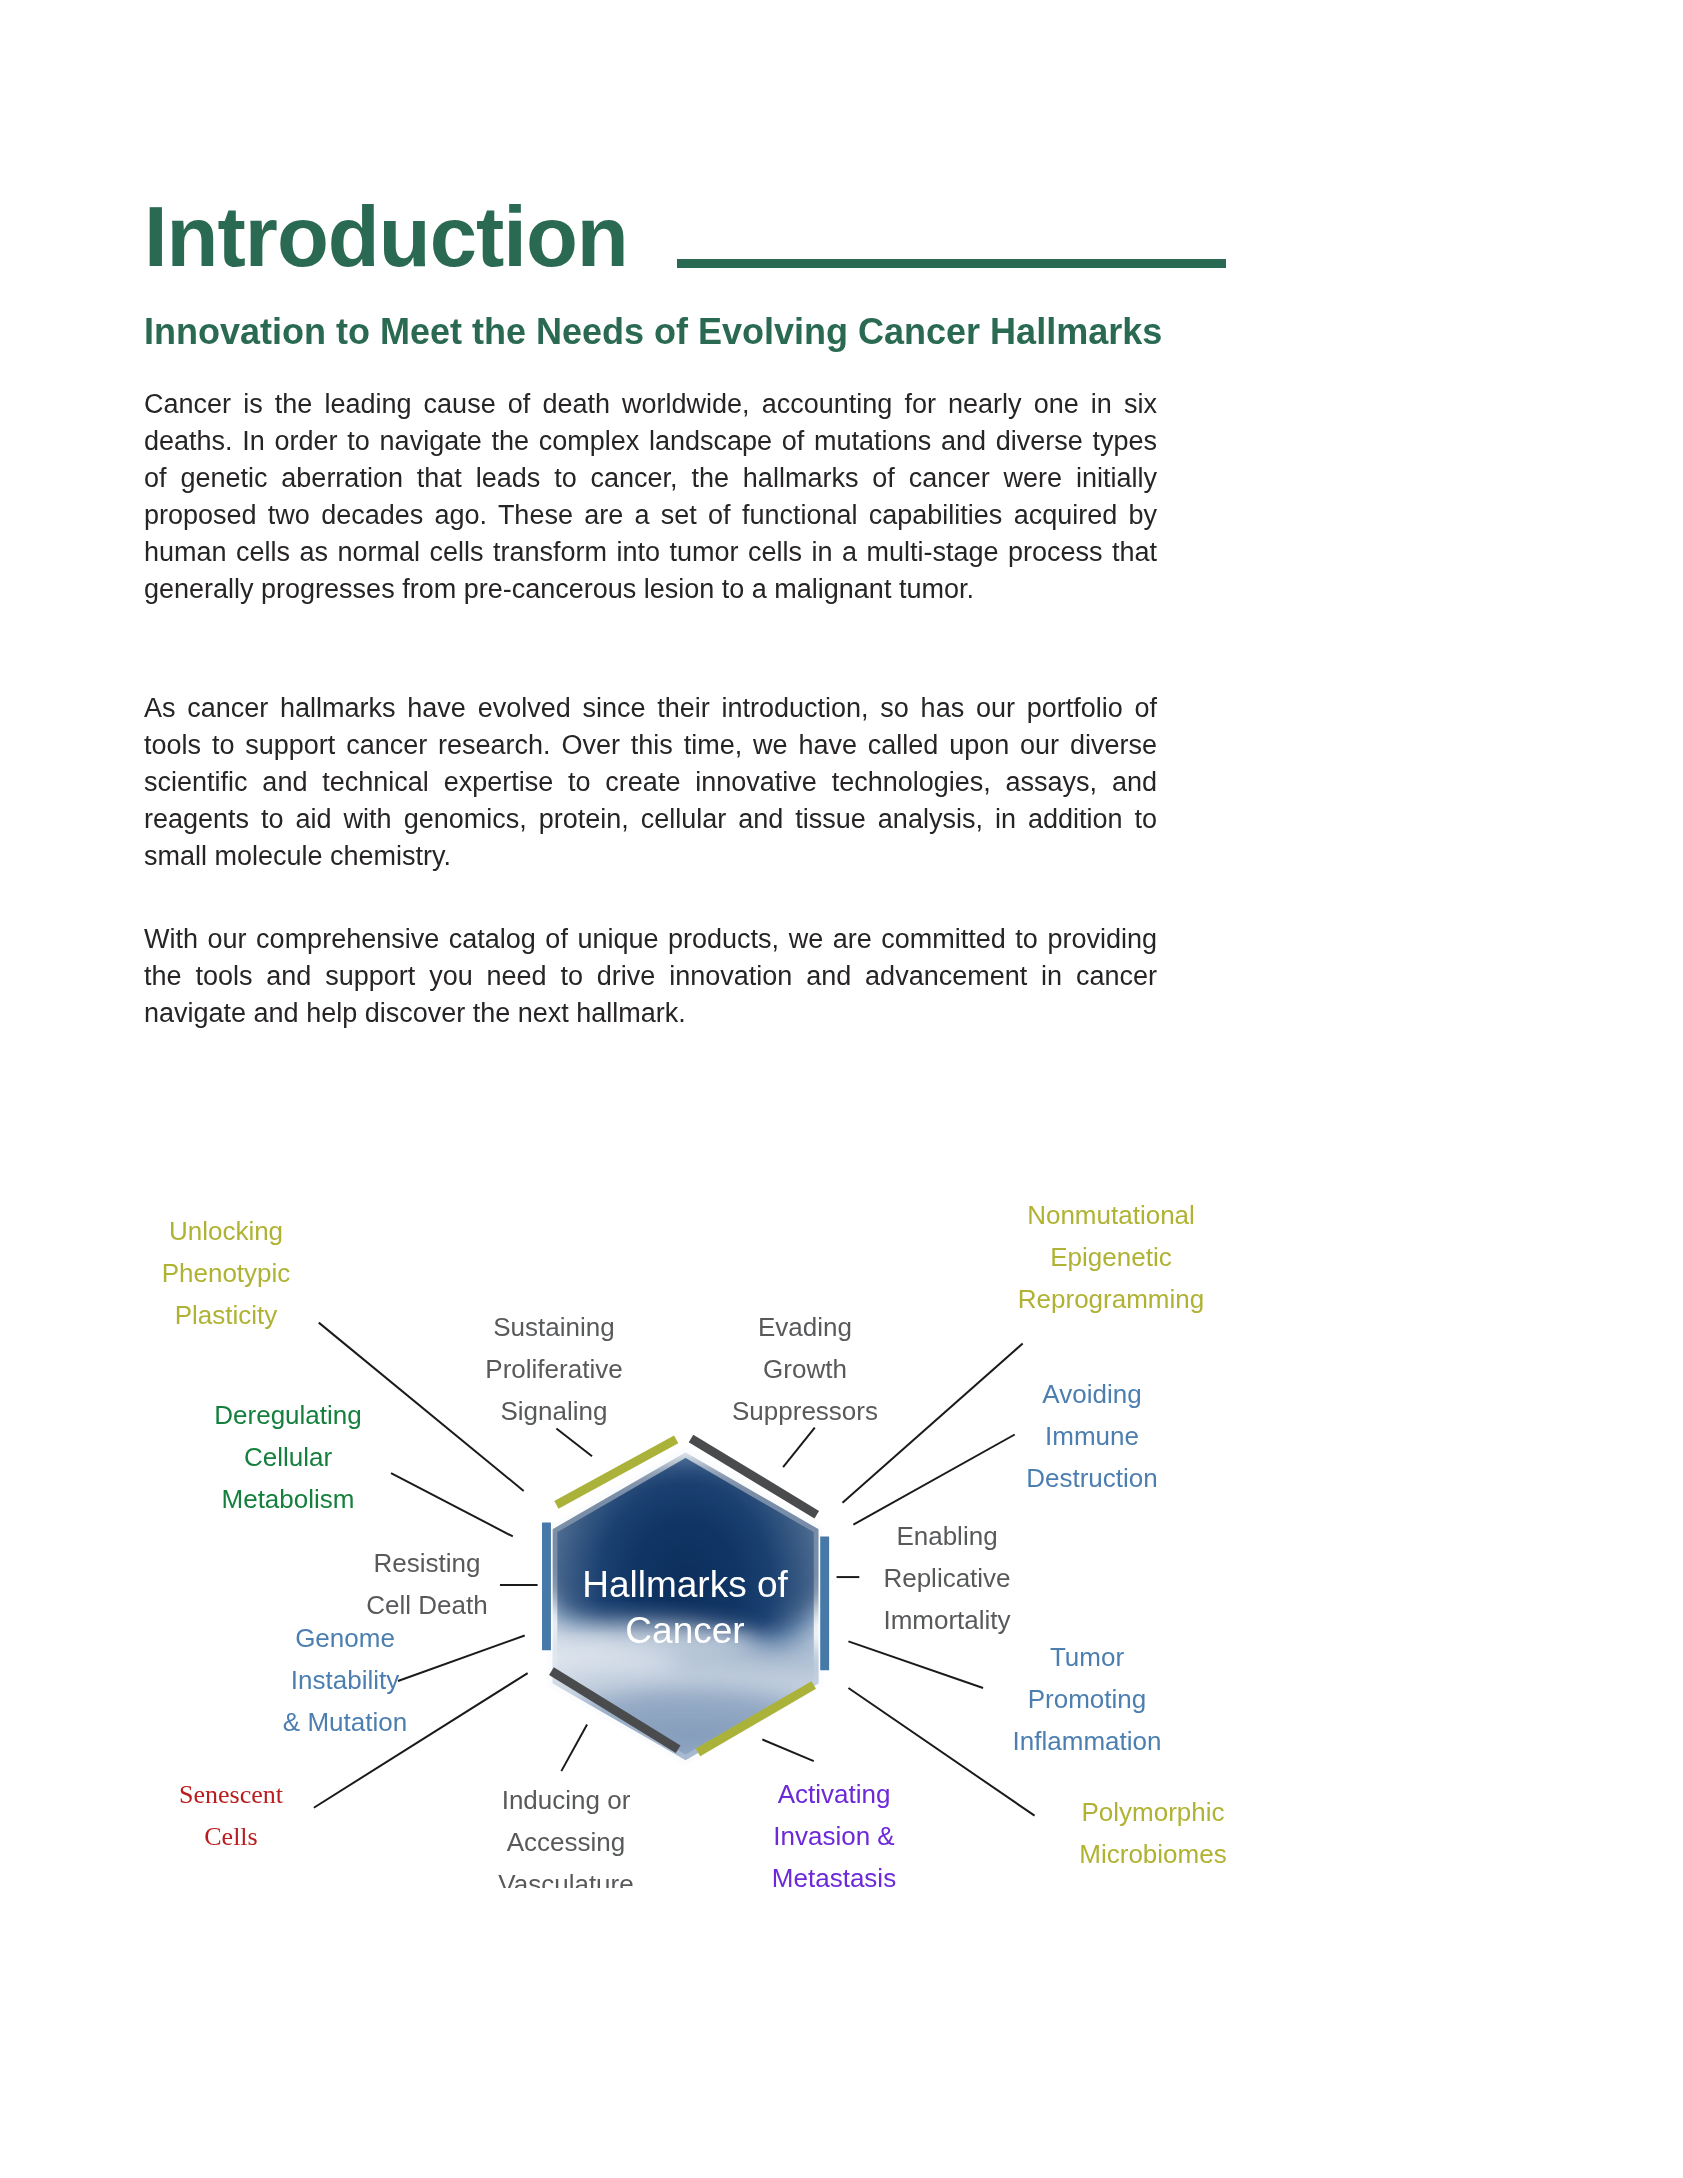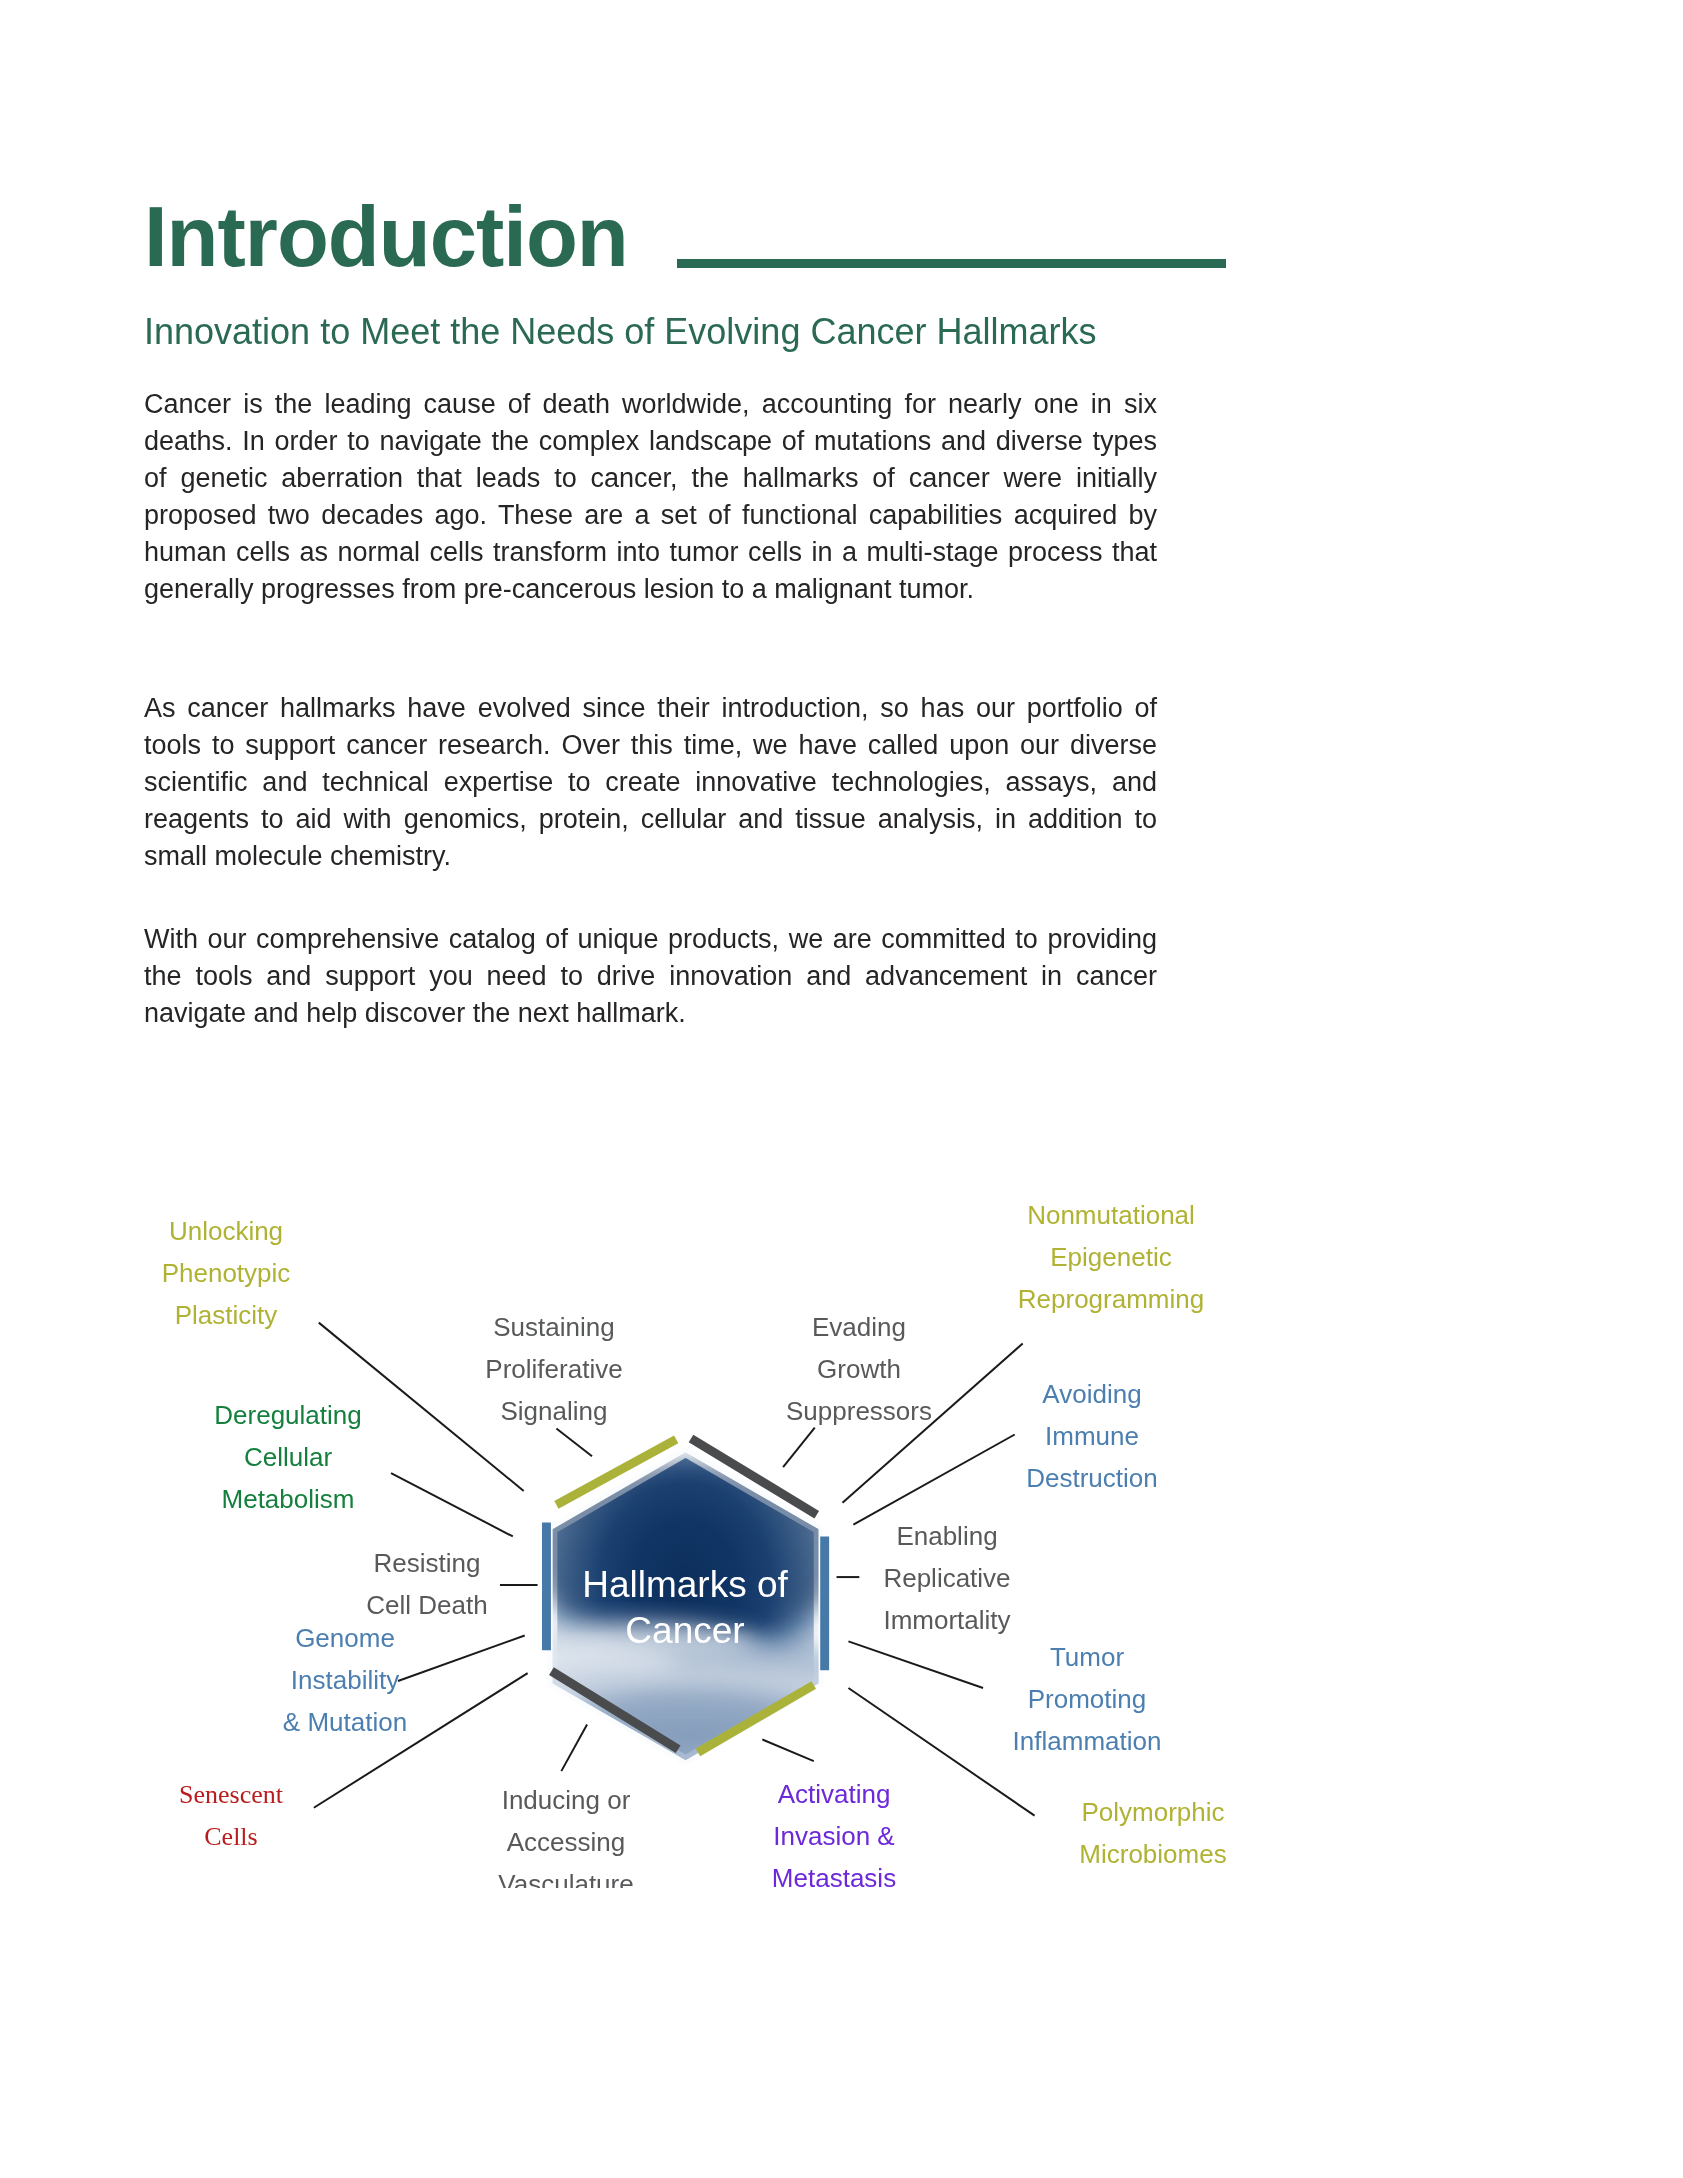--- a/index.html
+++ b/index.html
@@ -13,21 +13,21 @@
   .page-title{
     position:absolute;left:144px;top:194px;
     font-size:85px;font-weight:bold;line-height:1;
     letter-spacing:-1px;margin:0;
   }
   .title-rule{
     position:absolute;left:677px;top:259px;width:549px;height:9px;
   }
   .page-subtitle{
     position:absolute;left:144px;top:312px;
-    font-size:36px;font-weight:normal;line-height:1.1;margin:0;
+    font-size:36px;font-weight:bold;line-height:1.1;margin:0;
     letter-spacing:0px;
   }
   .body-copy{
     position:absolute;left:144px;width:1013px;
     font-size:27px;line-height:37px;color:#272425;
     text-align:justify;margin:0;
   }
   #para-0{top:386px;}
   #para-1{top:690px;}
   #para-2{top:921px;}
@@ -50,21 +50,21 @@
     text-align:center;white-space:pre-line;
     color:#ffffff;
   }
   
   #hm-0{left:226px;top:184px;}
   #hm-1{left:288px;top:368px;}
   #hm-2{left:427px;top:495px;}
   #hm-3{left:298px;top:591px;}
   #hm-4{left:231px;top:727px;}
   #hm-5{left:554px;top:280px;}
-  #hm-6{left:859px;top:280px;}
+  #hm-6{left:805px;top:280px;}
   #hm-7{left:1111px;top:168px;}
   #hm-8{left:1092px;top:347px;}
   #hm-9{left:947px;top:489px;}
   #hm-10{left:1087px;top:610px;}
   #hm-11{left:1153px;top:744px;}
   #hm-12{left:566px;top:753px;}
   #hm-13{left:834px;top:747px;}
   #hex-label{left:685px;top:519px;}
 </style>
 </head>

